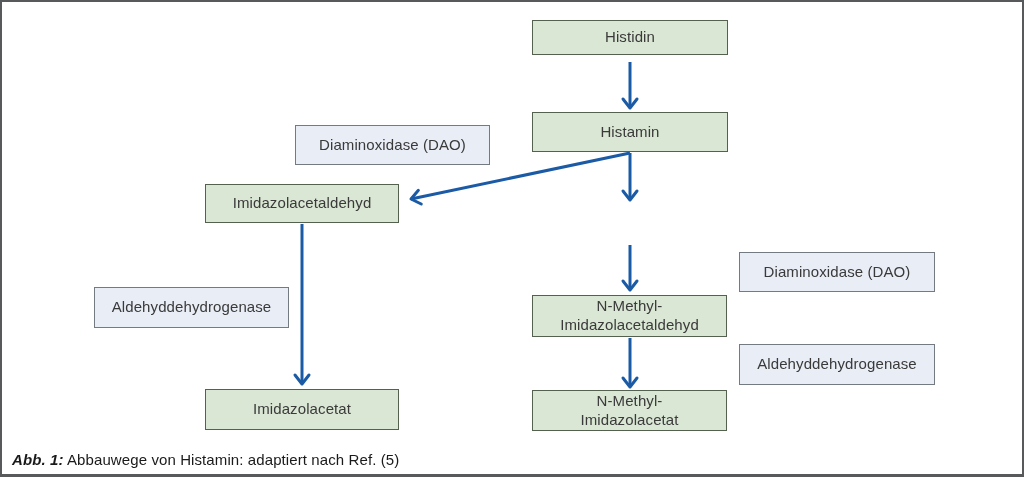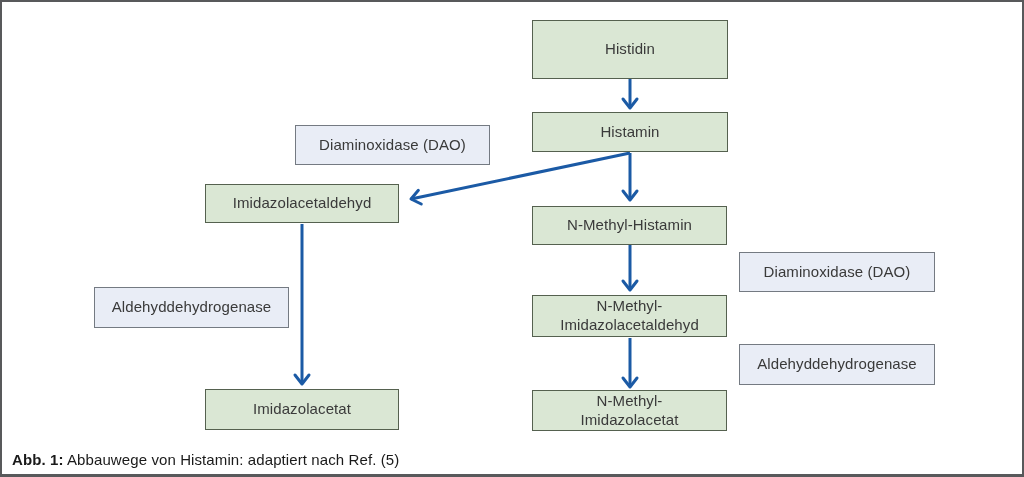--- a/index.html
+++ b/index.html
@@ -61,20 +61,21 @@
   .caption {
     position: absolute;
     left: 10px;
     top: 449px;
     font-size: 15px;
     color: var(--caption_text, #1a1a1a);
     letter-spacing: 0.1px;
   }
   .caption .bold {
     font-weight: bold;
+    font-style: italic;
   }
 </style>
 </head>
 <body>
 
 <div class="frame">
 
   <svg class="arrow-layer" width="1024" height="477" viewBox="0 0 1024 477" xmlns="http://www.w3.org/2000/svg">
     <defs>
       <marker id="arrowhead" markerUnits="userSpaceOnUse" markerWidth="24" markerHeight="24" viewBox="-12 -12 24 24" refX="0" refY="0" orient="auto">
@@ -82,23 +83,22 @@
       </marker>
     </defs>
     <line x1="628" y1="60" x2="628" y2="106" marker-end="url(#arrowhead)"></line>
     <line x1="628" y1="151" x2="628" y2="198" marker-end="url(#arrowhead)"></line>
     <line x1="628" y1="151" x2="409" y2="197" marker-end="url(#arrowhead)"></line>
     <line x1="300" y1="222" x2="300" y2="382" marker-end="url(#arrowhead)"></line>
     <line x1="628" y1="243" x2="628" y2="288" marker-end="url(#arrowhead)"></line>
     <line x1="628" y1="336" x2="628" y2="385" marker-end="url(#arrowhead)"></line>
   </svg>
 
-  <div class="box substance" style="left:530px; top:18px;  width:196px; height:59px">Histidin</div>
+  <div class="box substance" style="left:530px; top:18px;  width:196px; height:35px">Histidin</div>
   <div class="box substance" style="left:530px; top:110px; width:196px; height:40px">Histamin</div>
-  <div class="box substance" style="left:530px; top:204px; width:195px; height:39px">N-Methyl-Histamin</div>
   <div class="box substance" style="left:530px; top:293px; width:195px; height:42px">N-Methyl-
 Imidazolacetaldehyd</div>
   <div class="box substance" style="left:530px; top:388px; width:195px; height:41px">N-Methyl-
 Imidazolacetat</div>
 
   <div class="box substance" style="left:203px; top:182px; width:194px; height:39px">Imidazolacetaldehyd</div>
   <div class="box substance" style="left:203px; top:387px; width:194px; height:41px">Imidazolacetat</div>
 
   <div class="box enzyme" style="left:293px; top:123px; width:195px; height:40px">Diaminoxidase (DAO)</div>
   <div class="box enzyme" style="left:737px; top:250px; width:196px; height:40px">Diaminoxidase (DAO)</div>

